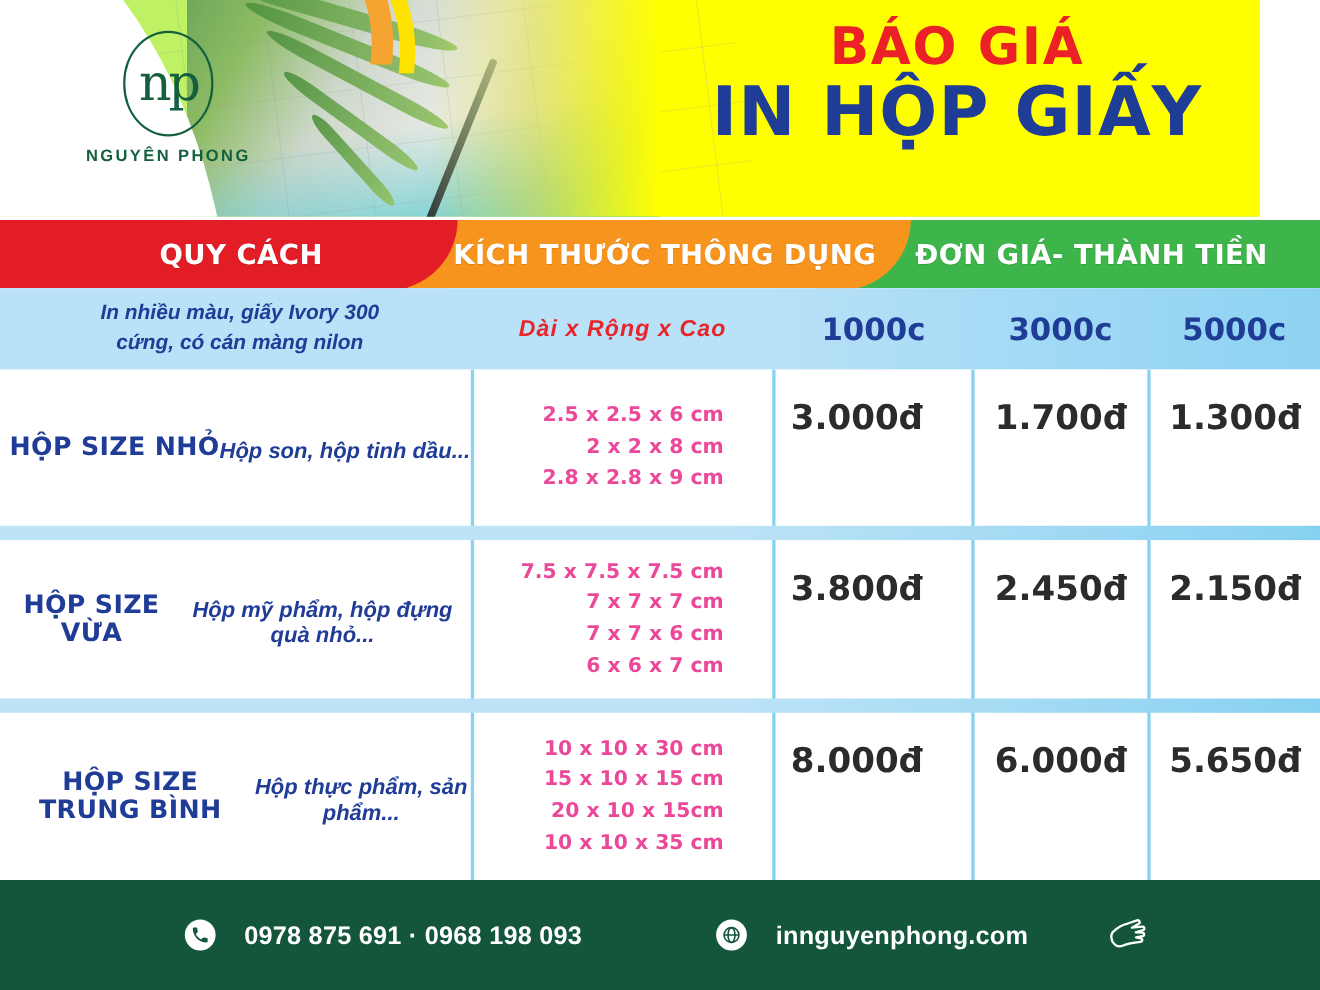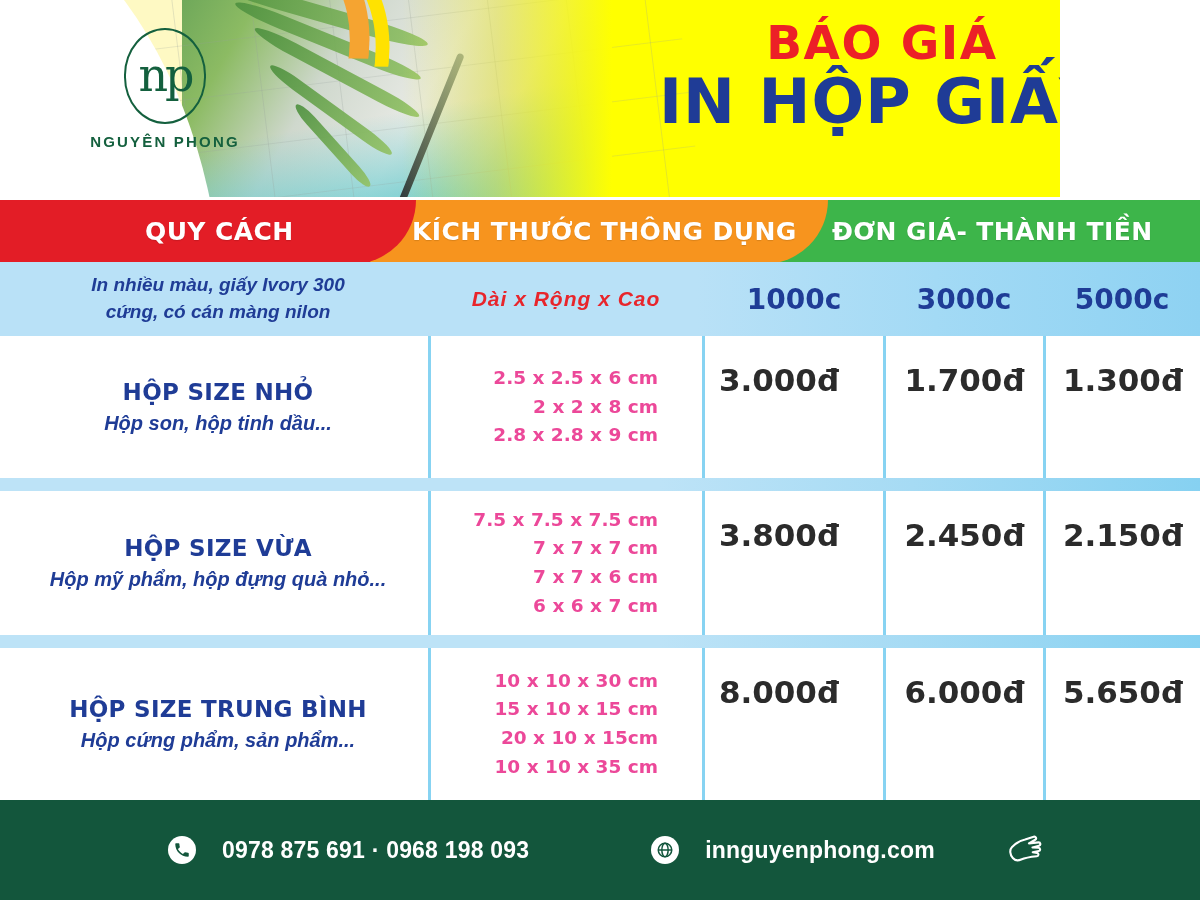--- a/index.html
+++ b/index.html
@@ -10,24 +10,24 @@
     overflow: hidden;
   }
   .banner {
     position: relative;
     width: 1200px; height: 900px;
     background: #ffffff;
   }
 
   
   .header {
-    position: absolute; left: 12px; top: 0;
-    width: 1048px; height: 197px;
+    position: absolute; left: 0; top: 0;
+    width: 1145px; height: 197px;
     overflow: hidden;
-    background: #fef9c3;
+    background: #bef264;
   }
   
   .header-photo {
     position: absolute; left: 170px; top: 0;
     width: 430px; height: 197px;
     background:
       linear-gradient(170deg, rgba(255,255,255,0) 55%, rgba(86,200,205,0.95) 100%),
       linear-gradient(120deg, #6fa85a 0%, #8cbb63 14%, #cfd8cd 34%, #e8eae5 55%, #dfe3dd 72%, #9fc3bf 88%, #56c8cd 100%);
   }
   .hp-grid {
@@ -210,21 +210,21 @@
   .h1 { top: 142px; }
   .h2 { top: 299px; }
 
   .trow { position: absolute; left: 0; width: 1200px; }
   .r1 { top: 0;   height: 142px; }
   .r2 { top: 155px; height: 144px; }
   .r3 { top: 312px; height: 152px; }
 
   .cat {
     position: absolute; left: 8px; top: 0; width: 420px; height: 100%;
-    display: flex; flex-direction: column; align-items: center; justify-content: center;
+    display: flex; align-items: center; justify-content: center;
     text-align: center; color: #1f3c96;
   }
   .cat-title { font-size: 23px; font-weight: 800; letter-spacing: .3px;
                font-family: "DejaVu Sans", sans-serif; }
   .cat-sub { margin-top: 7px; font-size: 20px; font-weight: 700; font-style: italic; }
 
   .dims {
     position: absolute; left: 432px; top: 0; width: 262px; height: 100%;
     display: flex; flex-direction: column; align-items: flex-end; justify-content: center;
     color: #ec4899; font-weight: 800; font-size: 18.5px; line-height: 1.55;
@@ -360,21 +360,21 @@
         <div>6 x 6 x 7 cm</div>
       </div>
       <div class="price p1">3.800đ</div>
       <div class="price p2">2.450đ</div>
       <div class="price p3">2.150đ</div>
     </div>
 
     <div class="trow r3">
       <div class="cat">
         <div class="cat-title">HỘP SIZE TRUNG BÌNH</div>
-        <div class="cat-sub">Hộp cứng phẩm, sản phẩm...</div>
+        <div class="cat-sub">Hộp thực phẩm, sản phẩm...</div>
       </div>
       <div class="dims">
         <div>10 x 10 x 30 cm</div>
         <div>15 x 10 x 15 cm</div>
         <div>20 x 10 x 15cm</div>
         <div>10 x 10 x 35 cm</div>
       </div>
       <div class="price p1">8.000đ</div>
       <div class="price p2">6.000đ</div>
       <div class="price p3">5.650đ</div>

